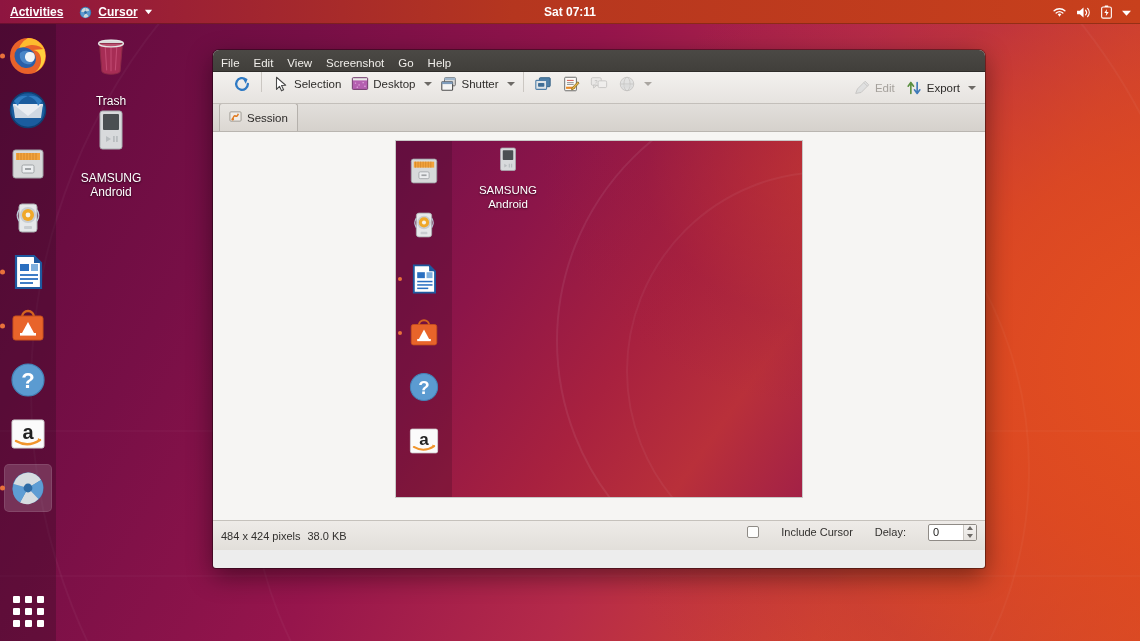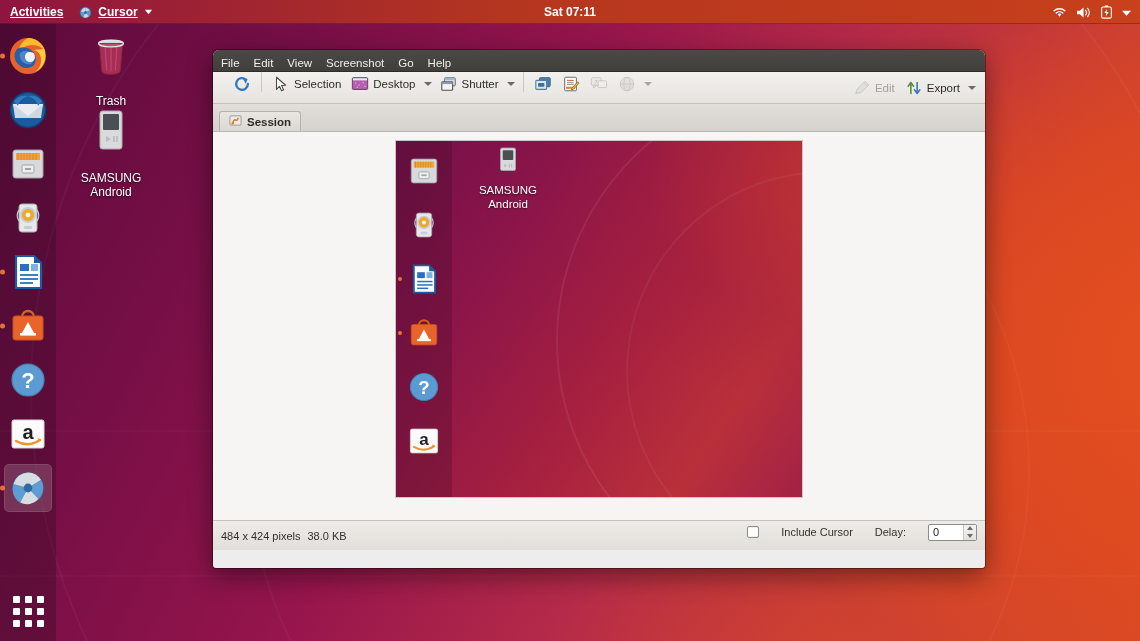--- a/index.html
+++ b/index.html
@@ -224,28 +224,27 @@
   #tabbar {
     height: 28px;
     background: linear-gradient(180deg, #e2dfdb 0%, #d5d1cc 100%);
     border-bottom: 1px solid #b9b5b0;
     display: flex; align-items: flex-end;
     padding-left: 6px;
     gap: 2px;
   }
   .tab {
     display: flex; align-items: center; gap: 5px;
-    height: 20px; padding: 0 9px;
+    height: 28px; padding: 0 9px;
     font-size: 11.5px; color: #2d2b29;
     background: linear-gradient(180deg, #e9e6e2 0%, #dbd7d2 100%);
     border: 1px solid #b5b1ac;
     border-bottom: none;
     border-radius: 3px 3px 0 0;
     white-space: nowrap;
-    font-weight: bold;
   }
   .tab.selected {
     background: #f7f6f4;
     height: 26px;
     border-color: #aeaaa5;
     font-weight: normal;
   }
   .tab-thumb {
     width: 15px; height: 13px;
     border: 1px solid #8a5a6a;

